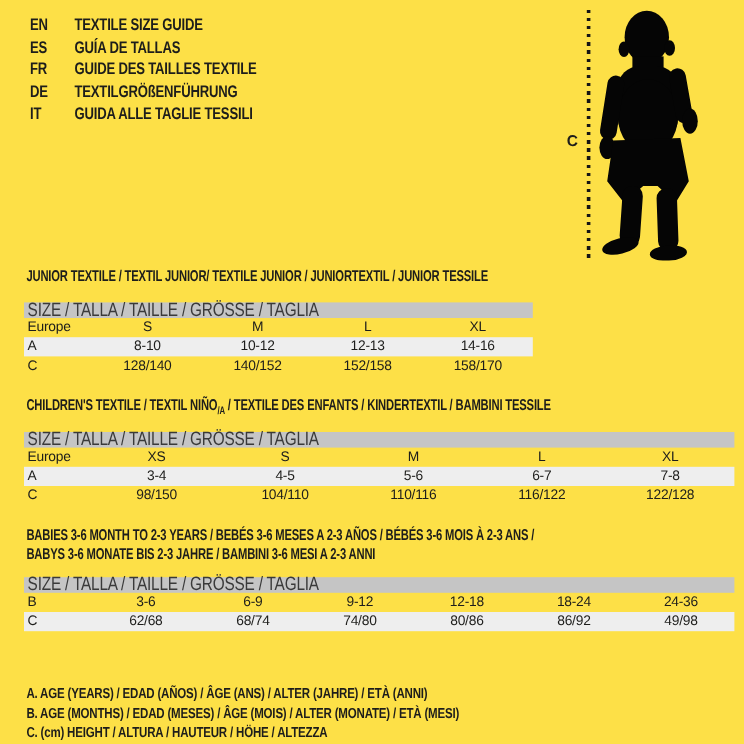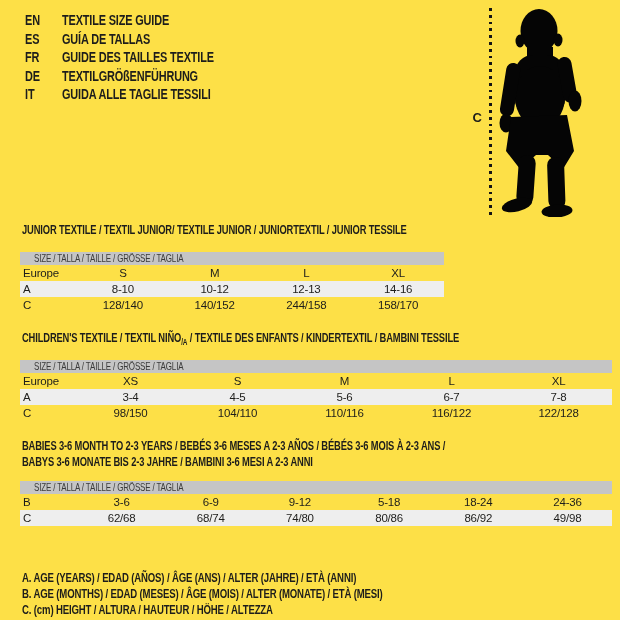--- a/index.html
+++ b/index.html
@@ -28,22 +28,22 @@
   .toddler { position:absolute; left:495px; top:5px; }
 
   
   .sec-title { position:absolute; left:22px; font-weight:700; font-size:13px; line-height:15.5px; }
   .sub { font-size:9px; position:relative; top:2.5px; }
 
   
   .stable { position:absolute; left:20px; font-size:11.5px; }
   .t-narrow { width:424px; }
   .t-wide  { width:592px; }
-  .bar { height:13px; line-height:13.5px; background:#c5c5c5; color:#3a3a3a; padding-left:14px;
-         font-size:10px; }
+  .bar { height:13px; line-height:13.5px; background:#c5c5c5; color:#3a3a3a; padding-left:3px;
+         font-size:16px; }
   .trow { display:flex; height:16px; line-height:16px; }
   .trow.shaded { background:#eeeeee; }
   .tlabel { width:54px; padding-left:3px; }
   .tcell { flex:1; text-align:center; }
 
   
   .footnotes { position:absolute; left:22px; top:570px; font-weight:700; font-size:12px; }
   .fn-line { height:16.2px; line-height:16.2px; }
 </style>
 </head>
@@ -114,21 +114,21 @@
       <span class="tlabel">A</span>
       <span class="tcell">8-10</span>
       <span class="tcell">10-12</span>
       <span class="tcell">12-13</span>
       <span class="tcell">14-16</span>
     </div>
     <div class="trow">
       <span class="tlabel">C</span>
       <span class="tcell">128/140</span>
       <span class="tcell">140/152</span>
-      <span class="tcell">244/158</span>
+      <span class="tcell">152/158</span>
       <span class="tcell">158/170</span>
     </div>
   </div>
 
   <div class="sec-title" style="top:330px;">
     <span class="cx72"><span>CHILDREN'S TEXTILE / TEXTIL NIÑO</span><span class="sub">/A</span><span> / TEXTILE DES ENFANTS / KINDERTEXTIL / BAMBINI TESSILE</span></span>
   </div>
   <div class="stable t-wide" style="top:360px;">
     <div class="bar">
       <span class="cx80">SIZE / TALLA / TAILLE / GRÖSSE / TAGLIA</span>
@@ -165,21 +165,21 @@
   </div>
   <div class="stable t-wide" style="top:481px;">
     <div class="bar">
       <span class="cx80">SIZE / TALLA / TAILLE / GRÖSSE / TAGLIA</span>
     </div>
     <div class="trow">
       <span class="tlabel">B</span>
       <span class="tcell">3-6</span>
       <span class="tcell">6-9</span>
       <span class="tcell">9-12</span>
-      <span class="tcell">5-18</span>
+      <span class="tcell">12-18</span>
       <span class="tcell">18-24</span>
       <span class="tcell">24-36</span>
     </div>
     <div class="trow shaded">
       <span class="tlabel">C</span>
       <span class="tcell">62/68</span>
       <span class="tcell">68/74</span>
       <span class="tcell">74/80</span>
       <span class="tcell">80/86</span>
       <span class="tcell">86/92</span>

